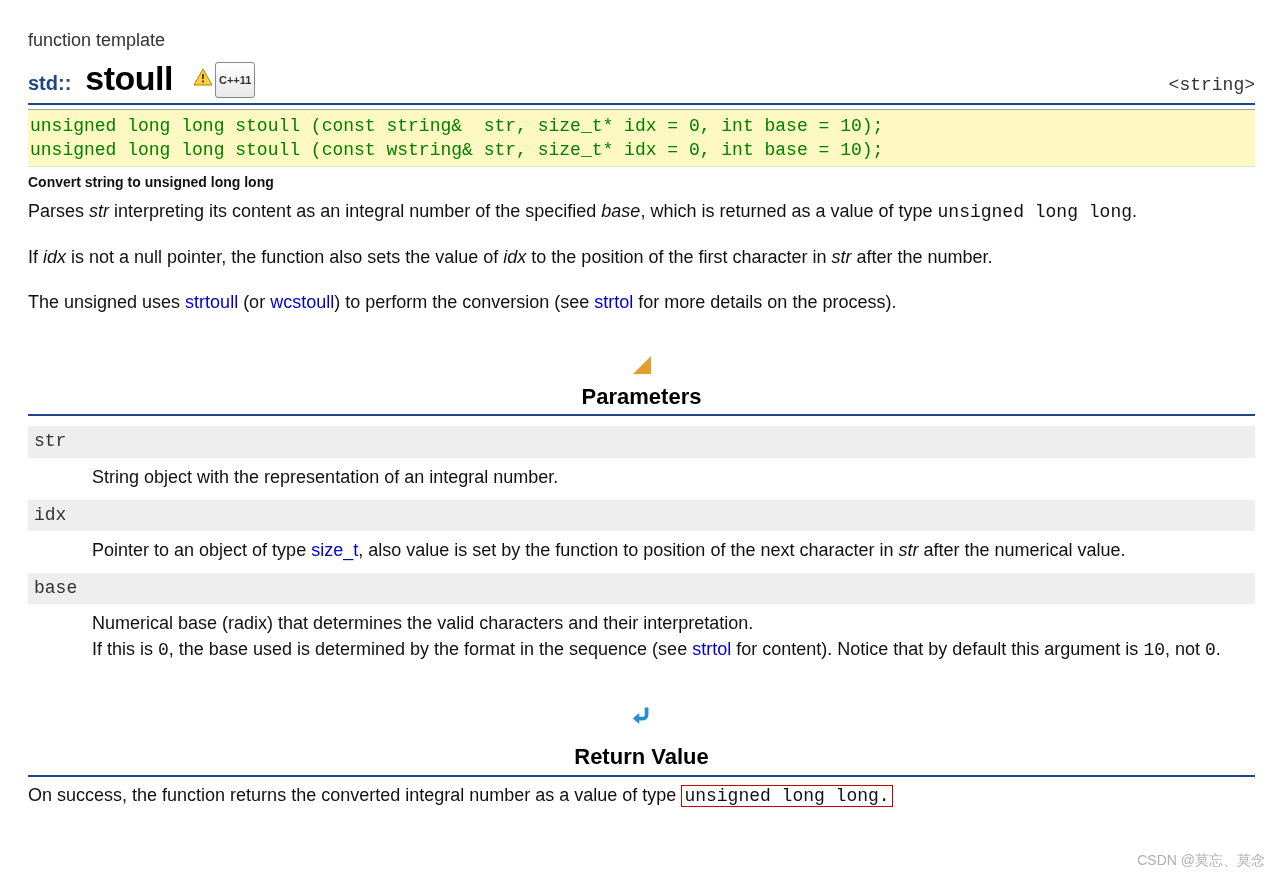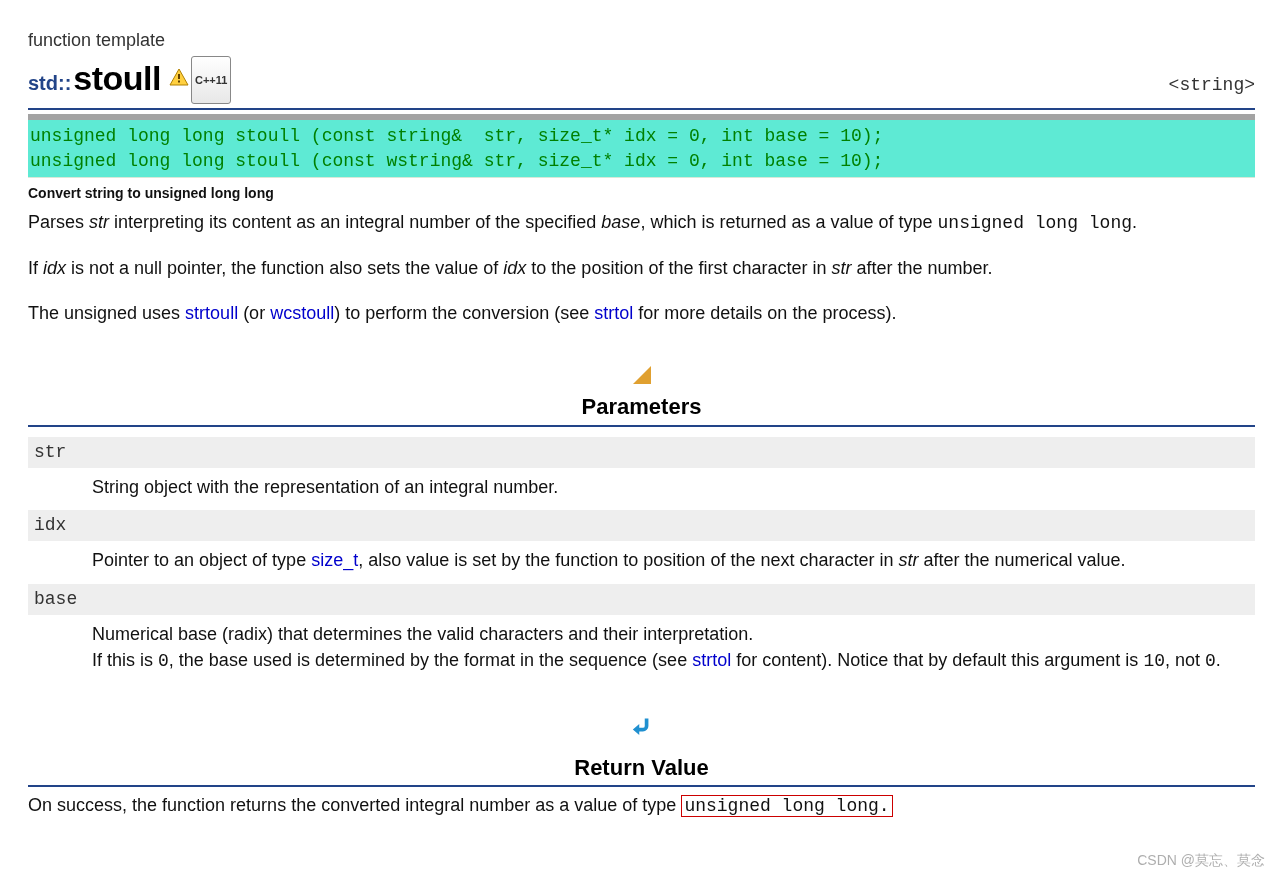--- a/index.html
+++ b/index.html
@@ -22,21 +22,21 @@
     display: flex;
     align-items: baseline;
     justify-content: space-between;
     border-bottom: 2px solid #224488;
     padding-bottom: 0px;
     margin-bottom: 4px;
   }
   .title-left {
     display: flex;
     align-items: baseline;
-    gap: 2px;
+    gap: 14px;
   }
   .ns {
     font-family: Helvetica, Arial, sans-serif;
     color: #224488;
     font-weight: bold;
     font-size: 20px;
   }
   .fn-name {
     font-family: Helvetica, Arial, sans-serif;
     color: #000;
@@ -52,22 +52,22 @@
     position: relative;
     top: -4px;
   }
   .header-right {
     font-family: "Courier New", monospace;
     font-size: 18px;
     color: #333;
     white-space: nowrap;
   }
   .signature-box {
-    background: #5eead4;
-    border-top: 6px solid #a3a3a3;
+    background: #fef9c3;
+    border-top: 1px solid #a3a3a3;
     border-bottom: 1px solid #d8e8d8;
     padding: 4px 2px 4px 2px;
     font-family: "Courier New", monospace;
     font-size: 18px;
     color: #008000;
     white-space: pre;
     line-height: 1.35;
     margin-bottom: 6px;
   }
   .short-desc {
@@ -133,21 +133,21 @@
     border-left:18px solid transparent;
     border-bottom:18px solid #e0a030;
     position:relative;
   }
   .icon-return svg { width:22px; height:22px; }
   .cpp-badge {
     display:inline-block;
     border:1px solid #888;
     border-radius:3px;
     background:linear-gradient(#fff,#e8e8e8);
-    padding:16px 3px;
+    padding:10px 3px;
     font-size:11px;
     font-weight:bold;
     font-family:Arial,sans-serif;
     color:#333;
     line-height:14px;
   }
 </style>
 </head>
 <body>
 

